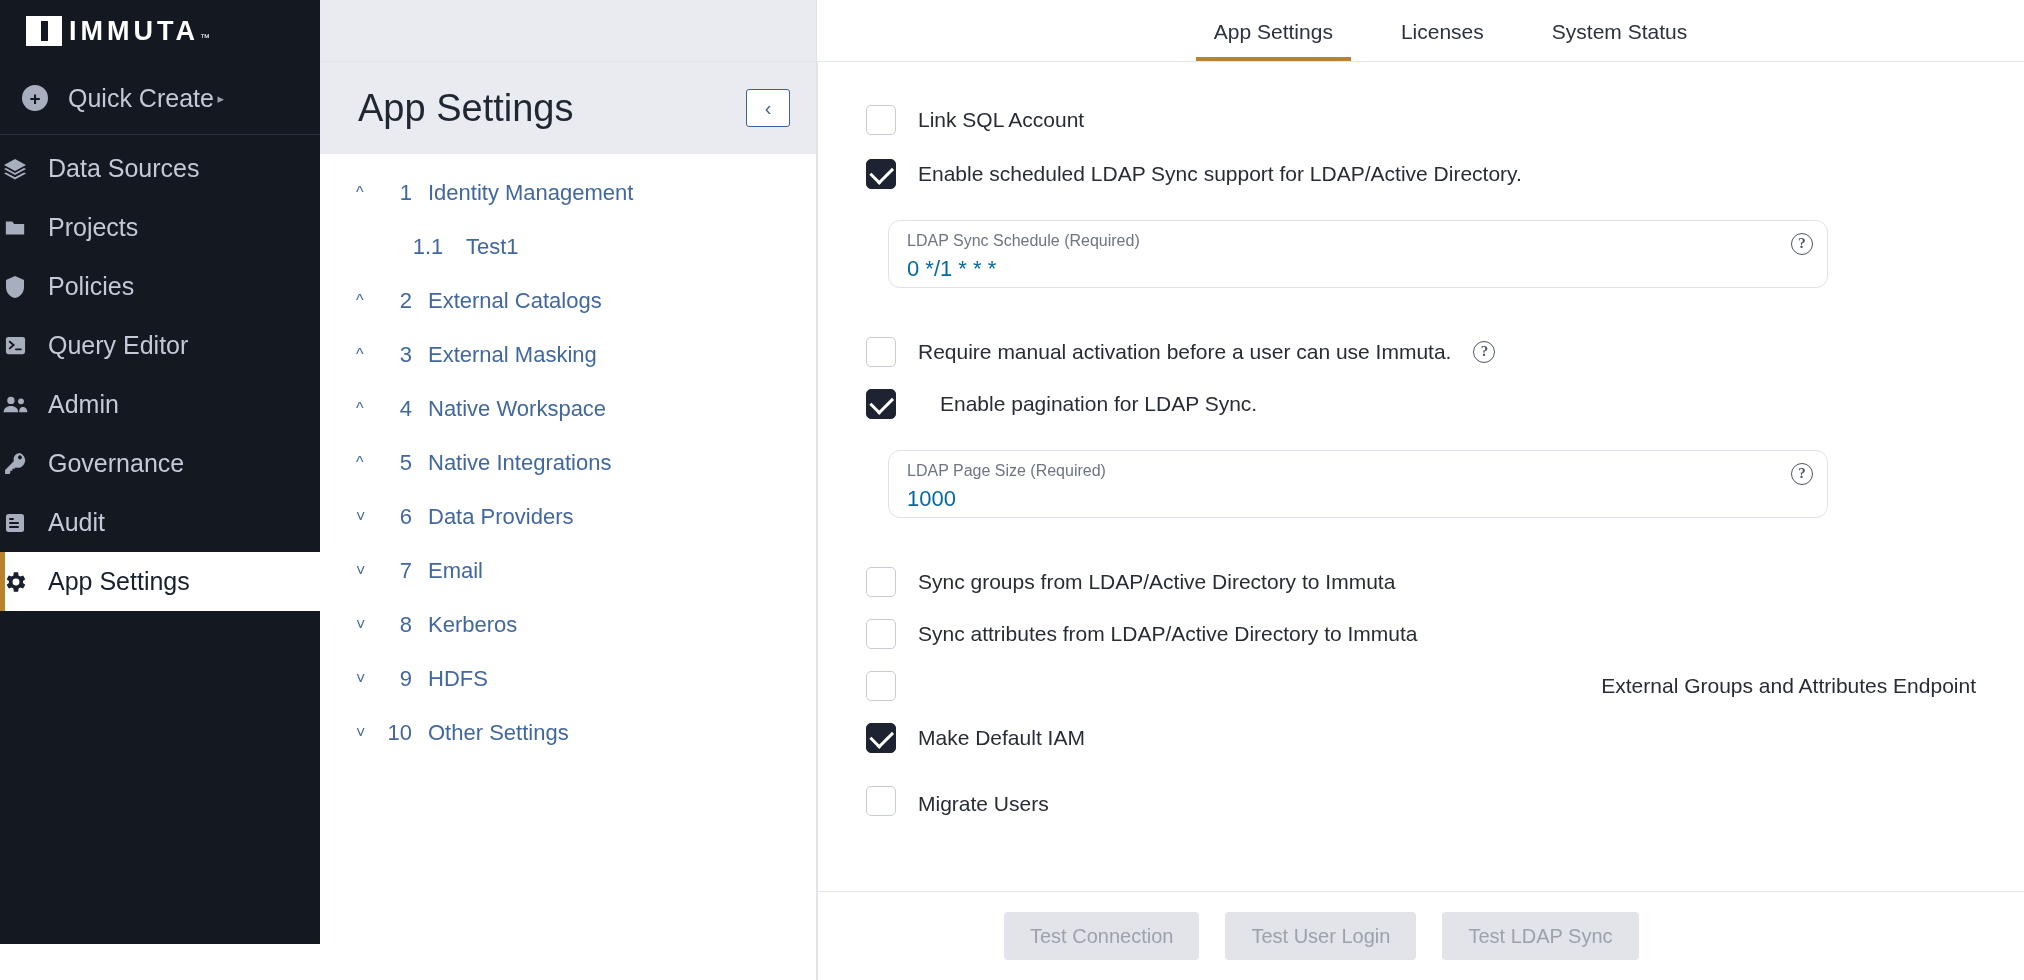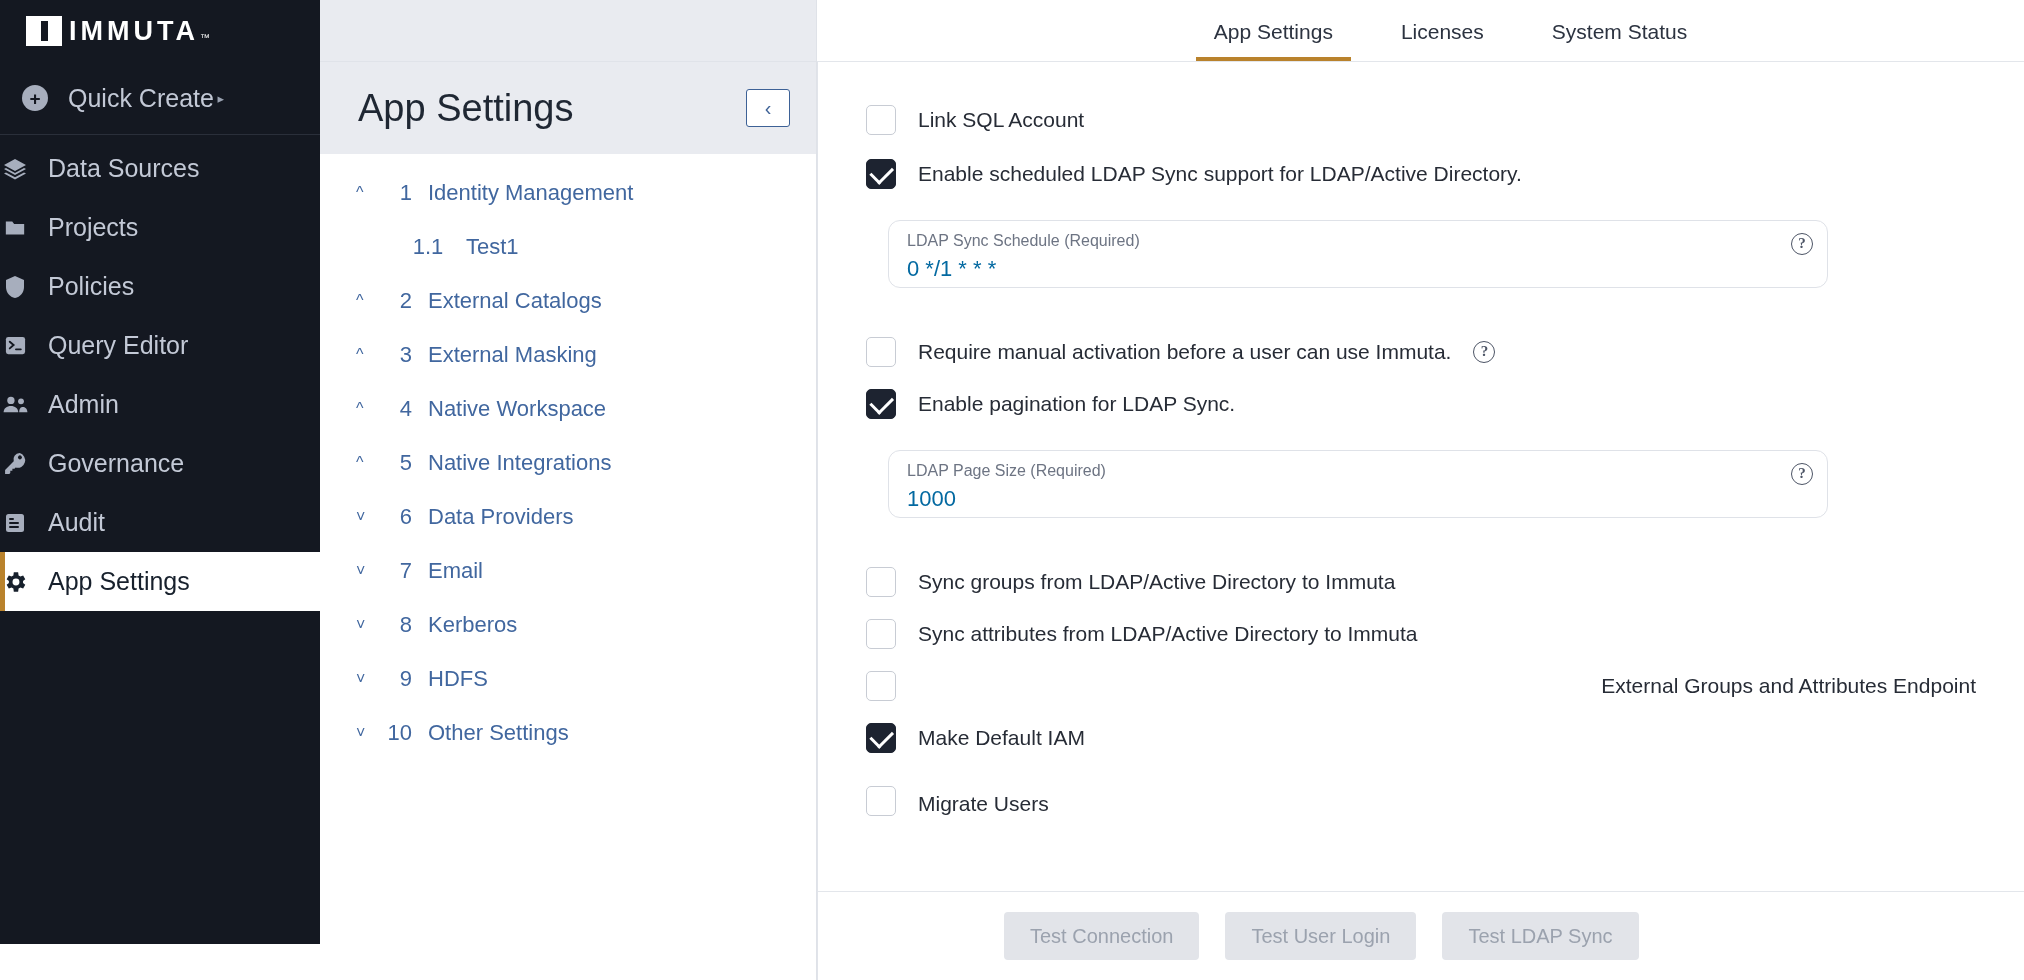--- a/index.html
+++ b/index.html
@@ -391,21 +391,21 @@
             <div class="field-value">0 */1 * * *</div>
             <span class="help-ic">?</span>
           </div>
 
           <div class="cbrow" style="height:52px;">
             <span class="checkbox"></span>
             <span class="cblabel">Require manual activation before a user can use Immuta.</span>
             <span class="help-ic">?</span>
           </div>
 
-          <div class="cbrow" style="height:52px;">
+          <div class="cbrow" style="height:52px;gap:22px;">
             <span class="checkbox checked"></span>
             <span class="cblabel">Enable pagination for LDAP Sync.</span>
           </div>
 
           <div class="field">
             <div class="field-label">LDAP Page Size (Required)</div>
             <div class="field-value">1000</div>
             <span class="help-ic">?</span>
           </div>
 

